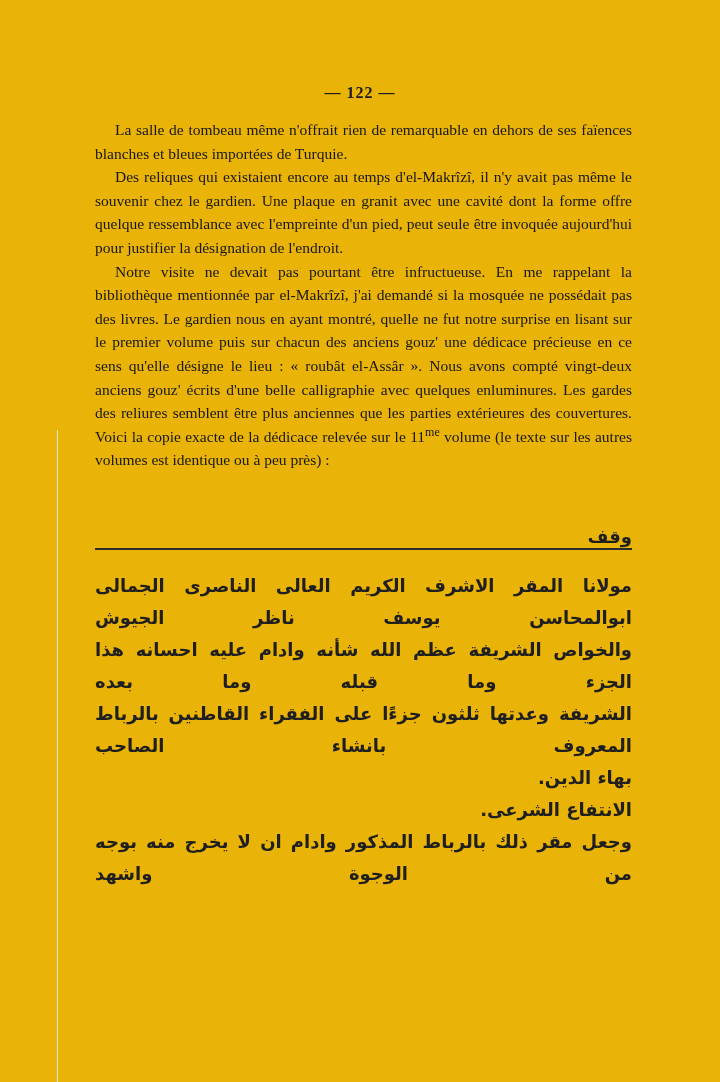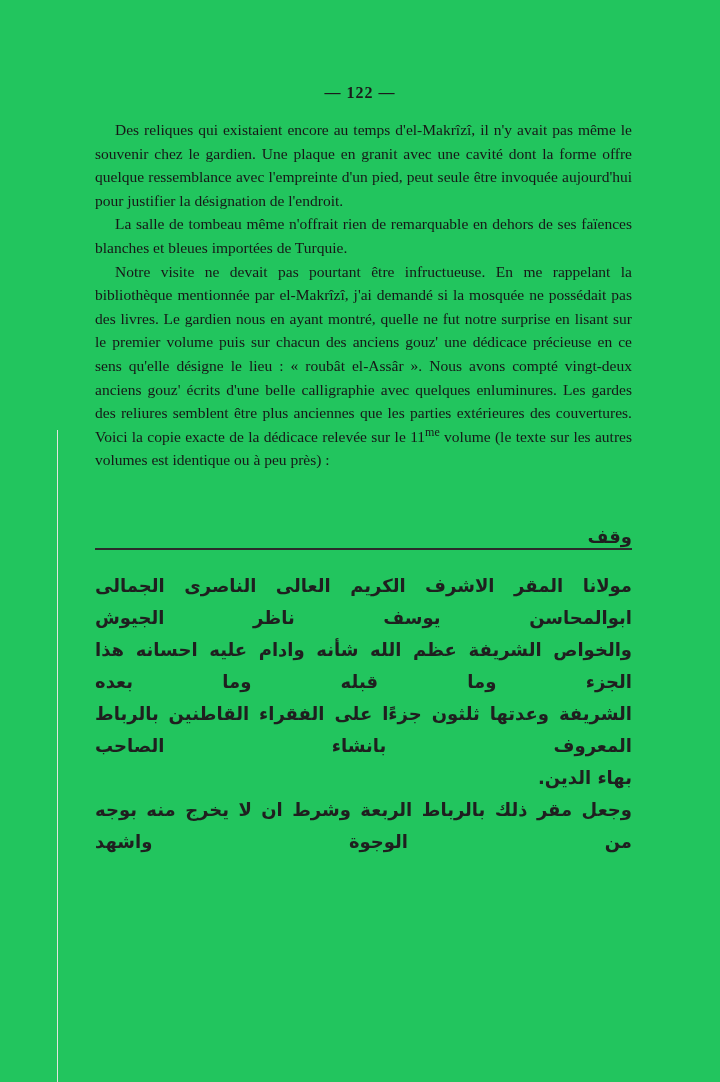--- a/index.html
+++ b/index.html
@@ -2,21 +2,21 @@
 <html><head>
 <meta charset="utf-8">
 <style>
   * { margin:0; padding:0; box-sizing:border-box; }
   html,body { background:#ffffff; }
   body { width:720px; font-family:"Liberation Serif", serif; }
 
   .page {
     position:relative;
     width:720px; height:1082px;
-    background:#22c55e;
+    background:#eab308;
     color:#1b1b1b;
     overflow:hidden;
   }
 
   .gutter-line {
     position:absolute; left:57px; top:430px; bottom:0;
     width:1px; background:#e3e3df;
   }
 
   .page-number {
@@ -68,34 +68,35 @@
 </head>
 <body>
 
 <div class="page">
 
   <div class="gutter-line"></div>
 
   <div class="page-number">— 122 —</div>
 
   <div class="french">
+    <p>La salle de tombeau même n'offrait rien de remarquable en dehors de ses faïences blanches et bleues importées de Turquie.</p>
     <p>Des reliques qui existaient encore au temps d'el-Makrîzî, il n'y avait pas même le souvenir chez le gardien. Une plaque en granit avec une cavité dont la forme offre quelque ressemblance avec l'empreinte d'un pied, peut seule être invoquée aujourd'hui pour justifier la désignation de l'endroit.</p>
-    <p>La salle de tombeau même n'offrait rien de remarquable en dehors de ses faïences blanches et bleues importées de Turquie.</p>
     <p><span>Notre visite ne devait pas pourtant être infructueuse. En me rappelant la bibliothèque mentionnée par el-Makrîzî, j'ai demandé si la mosquée ne possédait pas des livres. Le gardien nous en ayant montré, quelle ne fut notre surprise en lisant sur le premier volume puis sur chacun des anciens gouz' une dédicace précieuse en ce sens qu'elle désigne le lieu : « roubât el-Assâr ». Nous avons compté vingt-deux anciens gouz' écrits d'une belle calligraphie avec quelques enluminures. Les gardes des reliures semblent être plus anciennes que les parties extérieures des couvertures. Voici la copie exacte de la dédicace relevée sur le 11</span><sup>me</sup><span> volume (le texte sur les autres volumes est identique ou à peu près) :</span></p>
   </div>
 
   <div class="arabic">
 
     <div class="waqf-row">
       <span class="waqf-word">وقف</span>
     </div>
 
     <div class="ar-lines">
       <div class="ar-line">مولانا المقر الاشرف الكريم العالى الناصرى الجمالى ابوالمحاسن يوسف ناظر الجيوش</div>
       <div class="ar-line">والخواص الشريفة عظم الله شأنه وادام عليه احسانه هذا الجزء وما قبله وما بعده</div>
       <div class="ar-line">الشريفة وعدتها ثلثون جزءًا على الفقراء القاطنين بالرباط المعروف بانشاء الصاحب</div>
       <div class="ar-line short">بهاء الدين.</div>
-      <div class="ar-line">وجعل مقر ذلك بالرباط الربعة وشرط ان لا يخرج منه بوجه من الوجوة واشهد</div>
+      <div class="ar-line short">الانتفاع الشرعى.</div>
+      <div class="ar-line">وجعل مقر ذلك بالرباط المذكور وادام ان لا يخرج منه بوجه من الوجوة واشهد</div>
     </div>
 
   </div>
 
 </div>
 
 </body></html>

